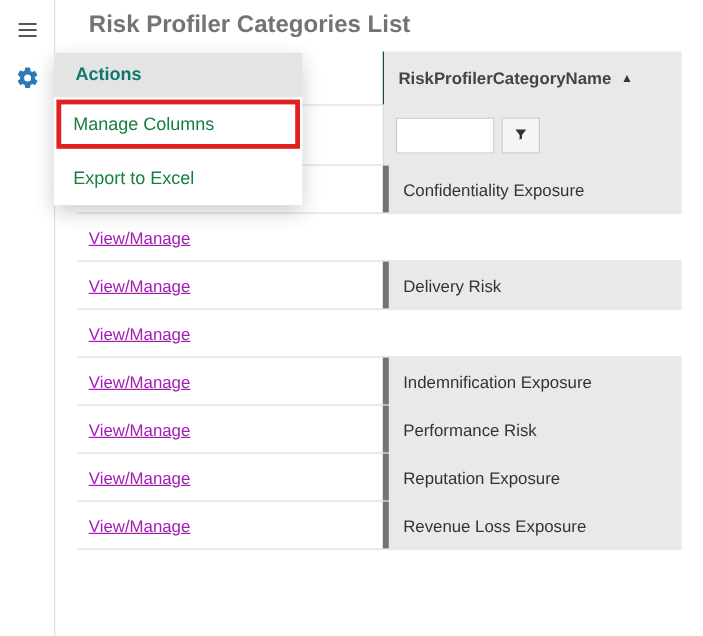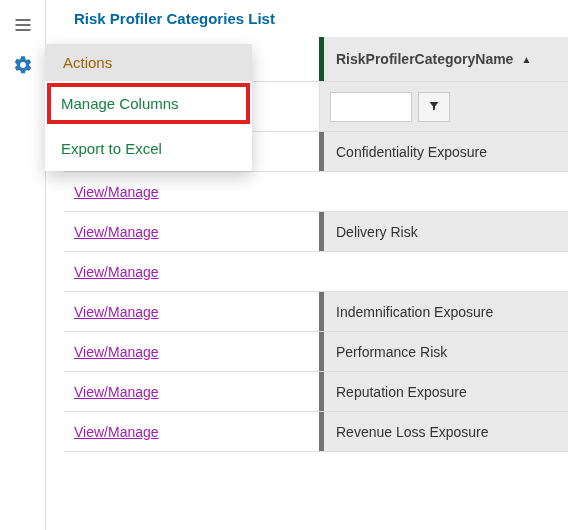--- a/index.html
+++ b/index.html
@@ -3,52 +3,52 @@
 <meta charset="utf-8">
 <style>
   * { box-sizing: border-box; }
   html, body { margin: 0; padding: 0; font-family: Arial, Helvetica, sans-serif; font-size: 14px; color: #333; background: #fff; }
   .app { display: flex; width: 586px; height: 530px; position: relative; overflow: hidden; }
   .sidebar { width: 46px; border-right: 1px solid #e0e0e0; display: flex; flex-direction: column; align-items: center; padding-top: 6px; }
   .icon-btn { width: 40px; height: 40px; display: flex; align-items: center; justify-content: center; cursor: pointer; }
   .hamburger { color: #555; }
   .gear { color: #2b7ab8; }
   .main { flex: 1; display: flex; flex-direction: column; position: relative; }
-  .title-bar { padding: 10px 16px 10px 28px; font-weight: bold; font-size: 15px; color: #0369a1; }
+  .title-bar { padding: 10px 16px 10px 28px; font-weight: bold; font-size: 20px; color: #737373; }
   .content { padding: 0 18px; }
   .dropdown-panel {
     position: absolute;
     left: 45px;
     top: 44px;
     width: 207px;
     background: #fff;
     box-shadow: 0 6px 16px rgba(0,0,0,0.2);
     z-index: 10;
   }
   .dropdown-panel .panel-header {
     background: #e4e4e4;
     padding: 10px 18px;
-    font-weight: normal;
+    font-weight: bold;
     font-size: 15px;
-    color: #a16207;
+    color: #0f766e;
   }
   .dropdown-panel .panel-item {
     padding: 14px 16px;
     font-size: 15px;
     color: #15803d;
     cursor: pointer;
   }
   .dropdown-panel .panel-item.highlight {
     outline: 4px solid #e22020;
     outline-offset: -6px;
   }
 
   .table-header { display: flex; height: 45px; align-items: center; border-bottom: 1px solid #ddd; background: #fff; }
   .col-action { width: 255px; padding-left: 10px; }
-  .col-name { flex: 1; background: #e9e9e9; height: 100%; display: flex; align-items: center; padding: 0 12px; font-weight: bold; font-size: 14px; color: #444; border-left: 5px solid #14532d; gap: 8px; }
+  .col-name { flex: 1; background: #e9e9e9; height: 100%; display: flex; align-items: center; padding: 0 12px; font-weight: bold; font-size: 14px; color: #444; border-left: 1px solid #14532d; gap: 8px; }
   .sort-caret { font-size: 10px; color: #333; }
 
   .filter-row { display: flex; height: 50px; align-items: center; border-bottom: 1px solid #ddd; }
   .filter-cell-name { flex: 1; background: #e9e9e9; height: 100%; display: flex; align-items: center; padding: 0 10px; gap: 6px; border-left: 1px solid #ddd; }
   .filter-input { width: 82px; height: 30px; border: 1px solid #ccc; padding: 2px 6px; font-size: 13px; }
   .filter-btn { width: 32px; height: 30px; border: 1px solid #ccc; background: #f5f5f5; display: flex; align-items: center; justify-content: center; cursor: pointer; }
 
   .data-row { display: flex; height: 40px; border-bottom: 1px solid #ddd; }
   .cell-action { width: 255px; display: flex; align-items: center; padding-left: 10px; }
   .cell-name { flex: 1; background: #e9e9e9; display: flex; align-items: center; padding: 0 12px; border-left: 5px solid #737373; color: #333; }

